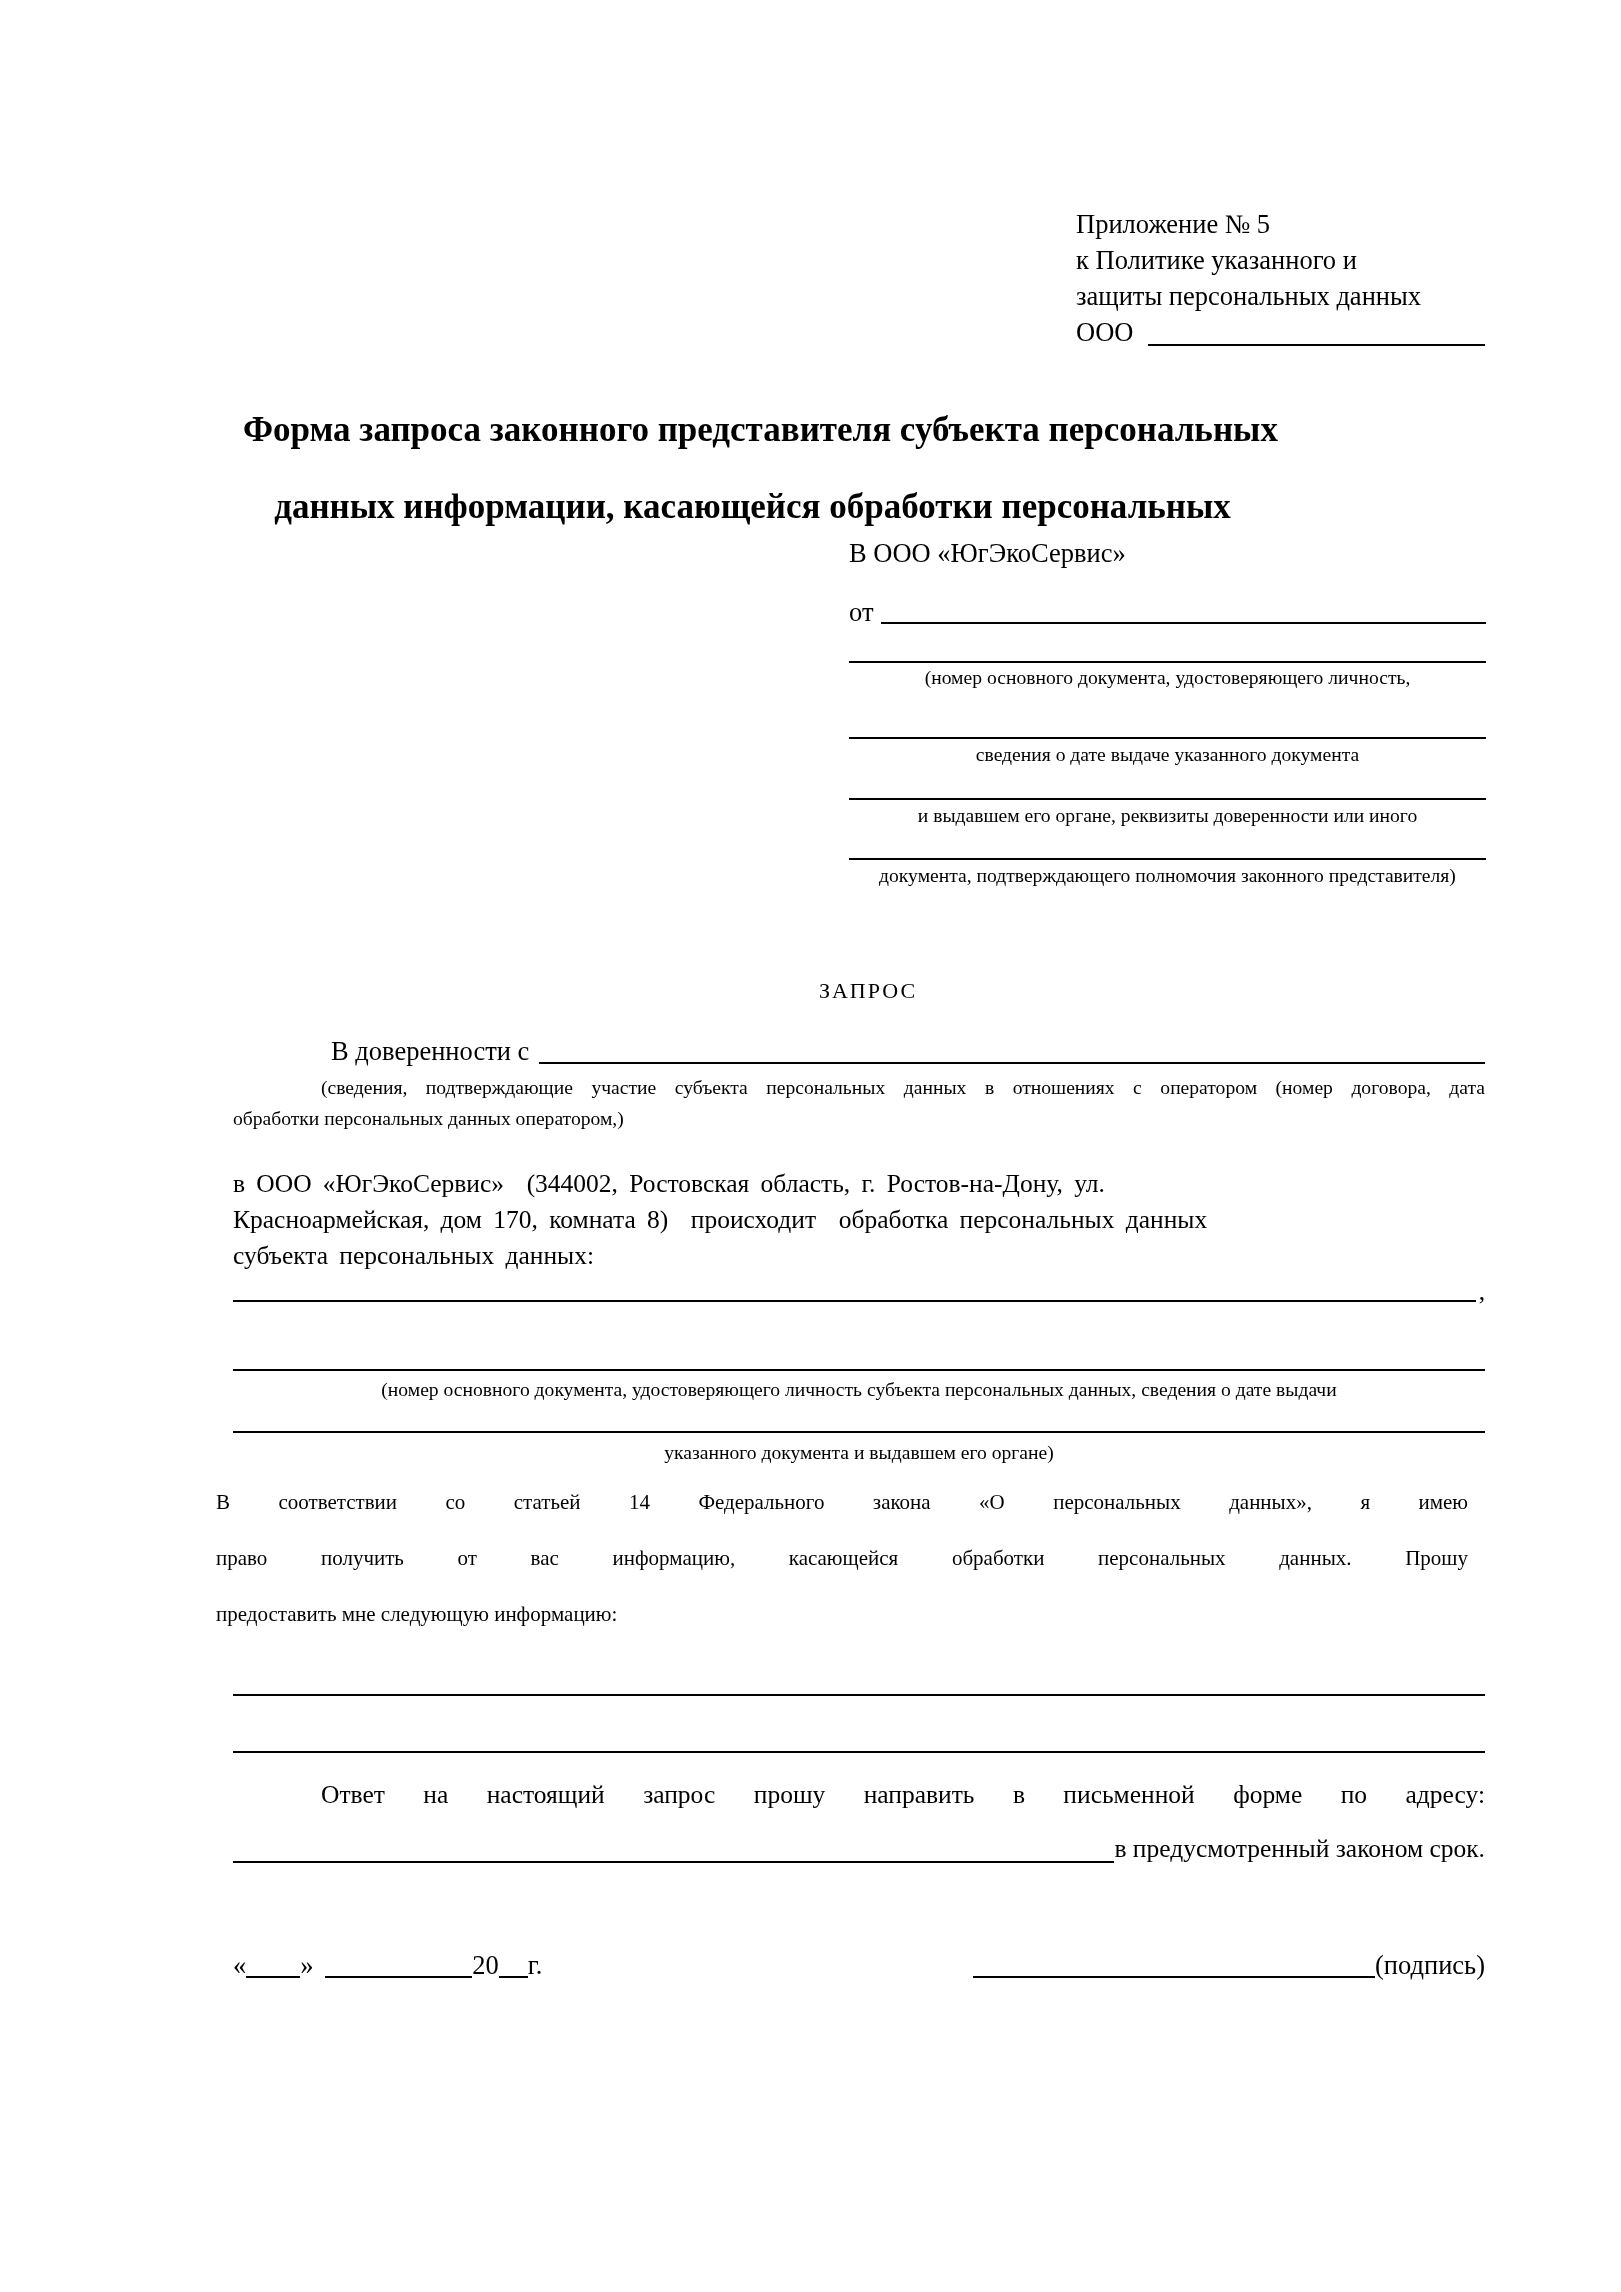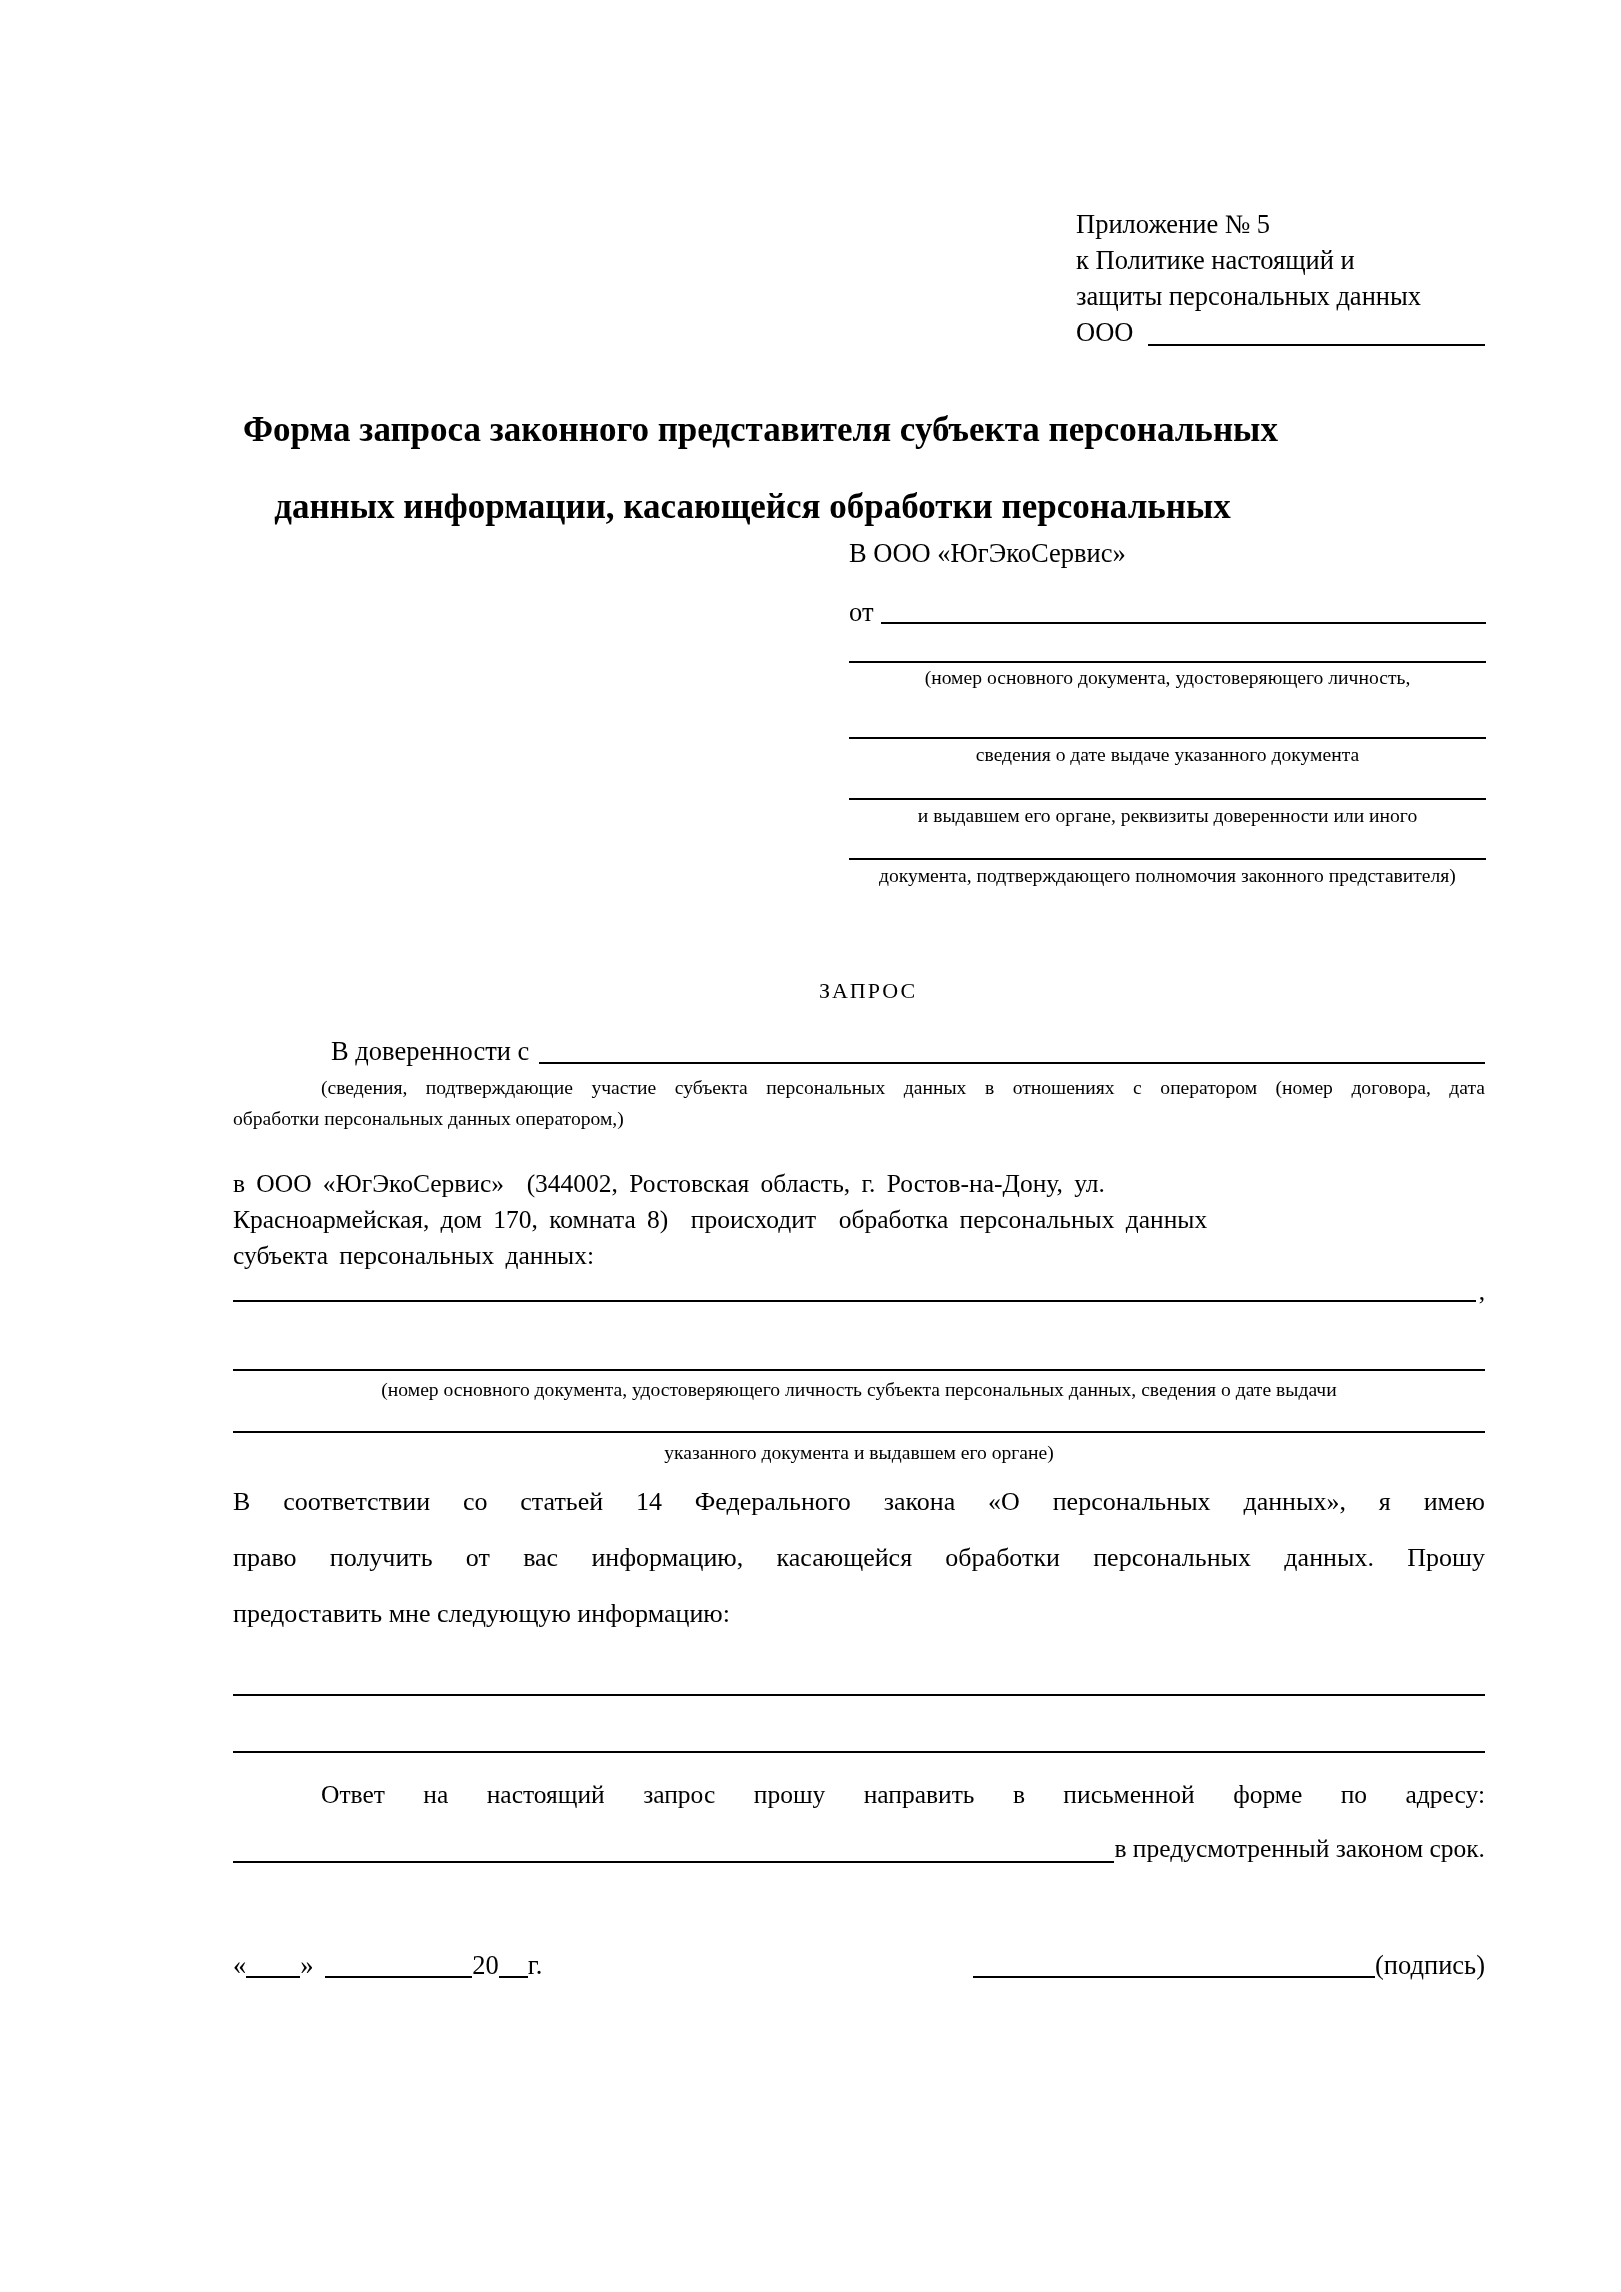--- a/index.html
+++ b/index.html
@@ -50,21 +50,21 @@
              word-spacing:4.9px; }
   .para-op div { white-space:pre-wrap; }
 
   .fio-row { top:1274px; left:233px; width:1252px; height:32px;
              display:flex; align-items:flex-end; font-size:25.5px; line-height:29px; }
   .fio-row .comma { margin-left:2.9px; }
 
   .cap-center { left:233px; width:1252px; font-size:19.6px; line-height:23.5px; text-align:center; }
   .rule { left:233px; width:1252px; border-top:2.9px solid #000; height:0; }
 
-  .para-rights { top:1474px; left:233px; width:1252px; font-size:26px; line-height:56px; }
+  .para-rights { top:1474px; left:216px; width:1252px; font-size:21px; line-height:56px; }
   .para-rights .jl { text-align:justify; text-align-last:justify; }
 
   .reply1 { top:1777px; left:233px; width:1252px; font-size:25.5px; line-height:36px;
             text-indent:88px; text-align:justify; text-align-last:justify; }
   .reply2 { top:1831px; left:233px; width:1252px; display:flex; align-items:flex-end;
             font-size:25.5px; line-height:36px; }
   .reply2 .txt { white-space:nowrap; }
 
   .bottom-row { top:1949px; left:233px; width:1252px; display:flex;
                 justify-content:space-between; align-items:flex-end;
@@ -74,21 +74,21 @@
   .w55 { width:54px; } .w150 { width:147px; margin-left:11.8px; }
   .w30 { width:29px; } .w410 { width:402px; }
 </style>
 </head>
 <body>
 
 <div class="page">
 
   <div class="abs annex">
     <div>Приложение № 5</div>
-    <div>к Политике настоящий и</div>
+    <div>к Политике указанного и</div>
     <div>защиты персональных данных</div>
     <div class="annex-row">
       <span>ООО</span>
       <span class="hline-fill"></span>
     </div>
   </div>
 
   <div class="abs title">
     <div class="tl">Форма запроса законного представителя субъекта персональных</div>
     <div class="tl">данных информации, касающейся обработки персональных</div>

